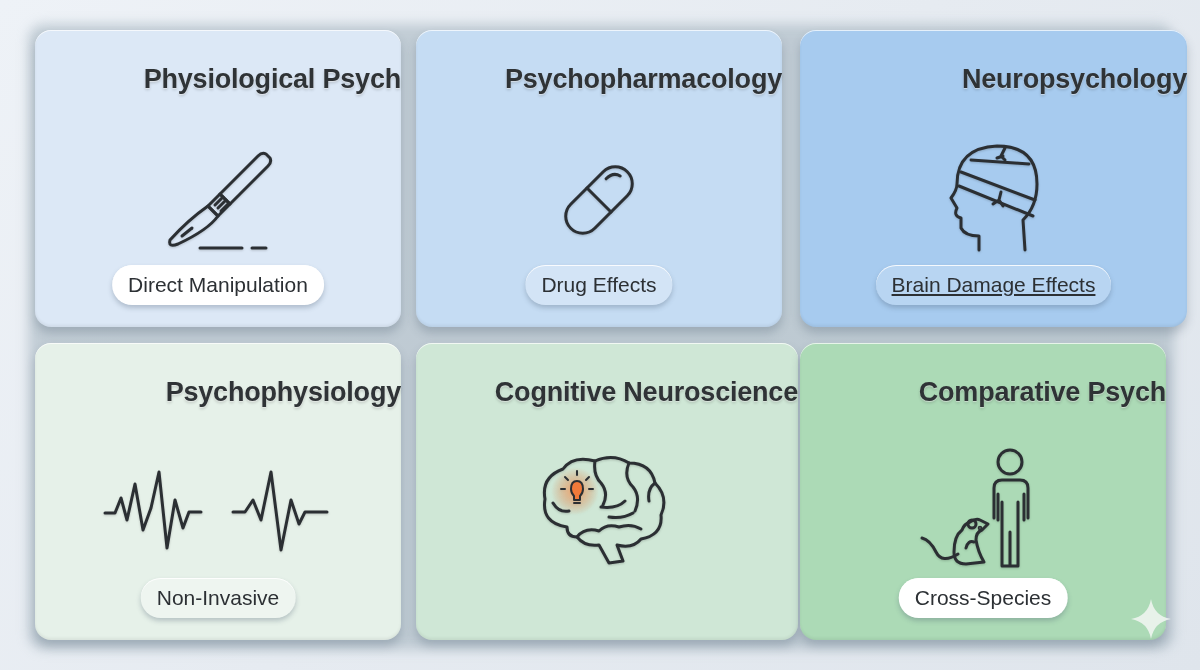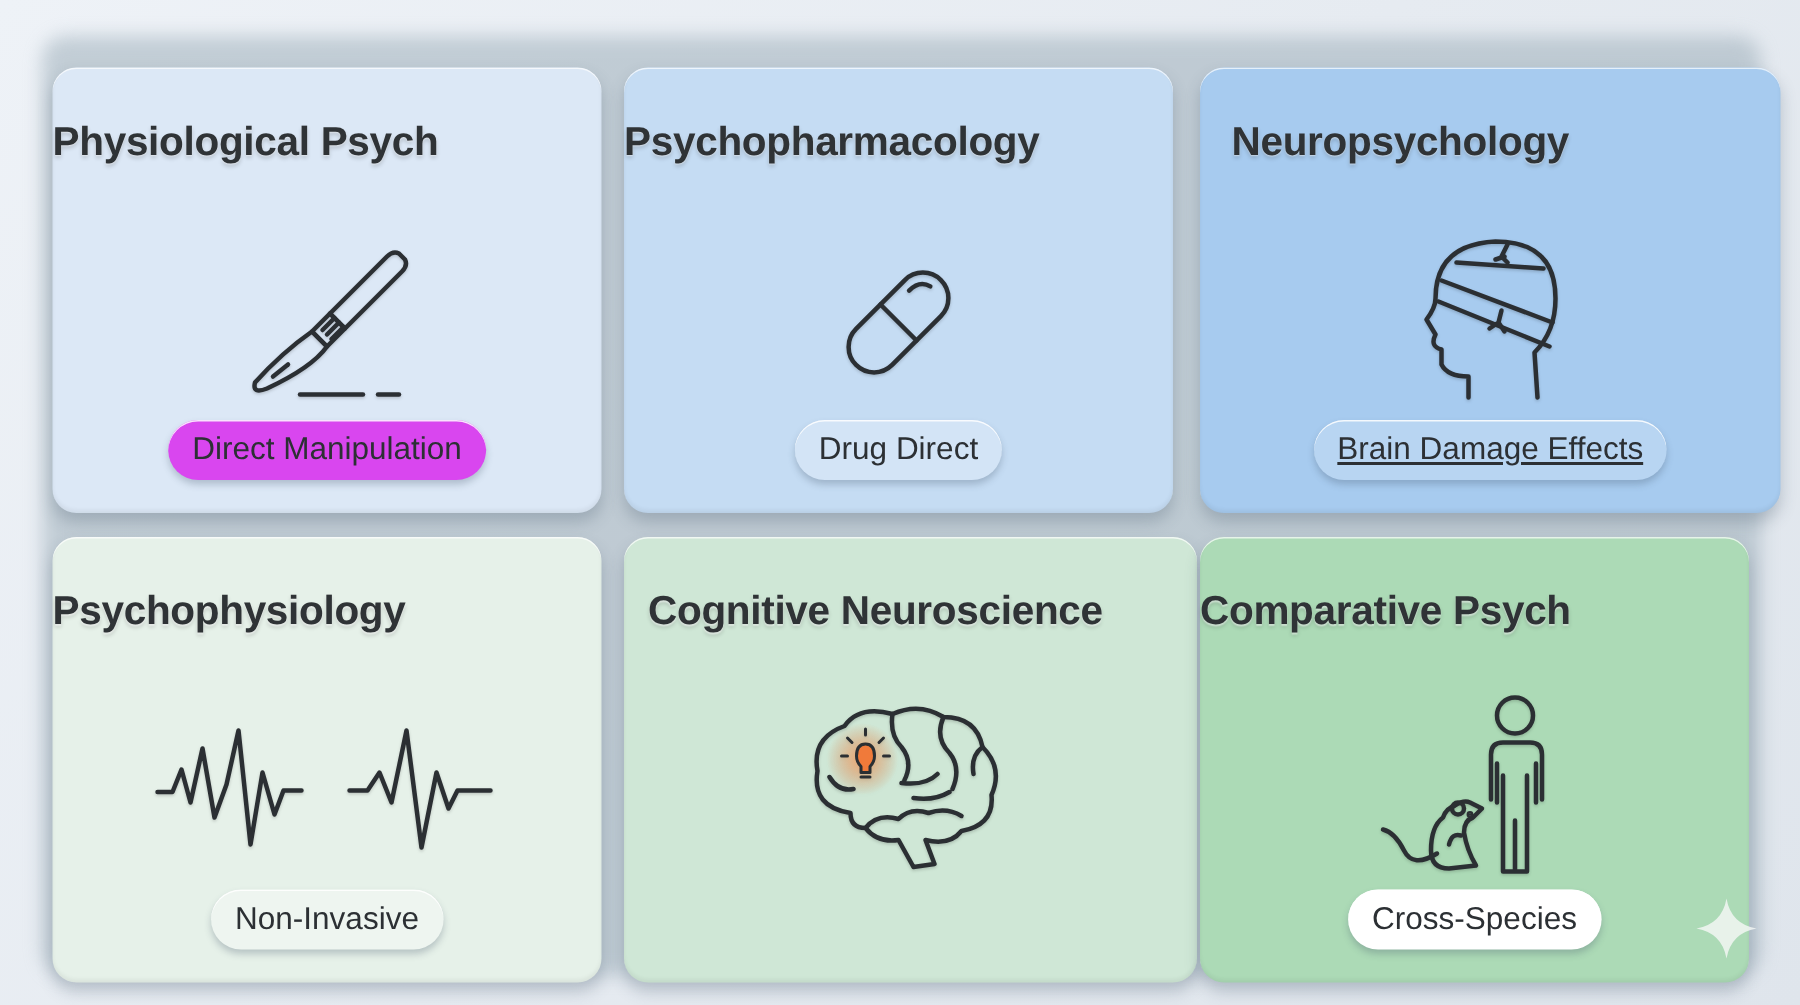--- a/index.html
+++ b/index.html
@@ -11,21 +11,21 @@
   }
   .grid-bg {
     position:absolute; left:28px; top:24px; width:1146px; height:626px;
     background:#9fb0bb; border-radius:16px;
     filter: blur(6px); opacity:0.55;
   }
   .card {
     position:absolute; width:366px; height:297px;
     border-radius:16px;
     box-shadow: 0 6px 10px rgba(60,80,100,0.25), inset 0 1px 0 rgba(255,255,255,0.7), inset 0 -2px 3px rgba(0,0,0,0.06);
-    display:flex; flex-direction:column; align-items:flex-start;margin-top:15px;
+    display:flex; flex-direction:column; align-items:flex-end;
   }
   .card-title {
     margin-top:34px; font-weight:700; font-size:27px; color:#2f3336;
     text-shadow: 0 1px 1px rgba(255,255,255,0.5), 0 2px 3px rgba(0,0,0,0.18);
     letter-spacing:-0.2px; white-space:nowrap;
   }
   .icon-wrap {
     position:absolute; left:0; right:0; top:90px; height:160px;
     display:flex; align-items:center; justify-content:center;
   }
@@ -49,35 +49,35 @@
     <svg width="120" height="120" viewBox="0 0 120 120" fill="none" stroke="#2b2f33" stroke-width="3" stroke-linecap="round" stroke-linejoin="round">
       <path d="M108 14 L112 18 Q114 22 110 26 L72 64 L62 54 L100 16 Q104 12 108 14 Z"></path>
       <path d="M62 54 L72 64 L60 76 L50 66 Z"></path>
       <path d="M65 57 L57 65 M68 60 L60 68 M71 63 L63 71"></path>
       <path d="M50 66 L60 76 Q50 90 20 104 Q10 108 12 100 Q30 80 50 66 Z"></path>
       <path d="M24 96 L34 88"></path>
       <path d="M42 108 L84 108"></path>
       <path d="M94 108 L108 108"></path>
     </svg>
   </div>
-  <div class="pill" style="background: #d946ef;">Direct Manipulation</div>
+  <div class="pill" style="background: #ffffff;">Direct Manipulation</div>
 </div>
 
 <div class="card" id="c1" style="left: 416px; top: 30px; background: rgb(197, 220, 243);">
   <div class="card-title">Psychopharmacology</div>
   <div class="icon-wrap">
     <svg width="100" height="100" viewBox="0 0 100 100" fill="none" stroke="#2b2f33" stroke-width="3" stroke-linecap="round" stroke-linejoin="round">
       <g transform="rotate(-45 50 50)">
         <rect x="10" y="33" width="80" height="34" rx="17"></rect>
         <line x1="50" y1="33" x2="50" y2="67"></line>
         <path d="M70 40 Q80 40 82 48"></path>
       </g>
     </svg>
   </div>
-  <div class="pill" style="background: rgb(211, 228, 246);">Drug Direct</div>
+  <div class="pill" style="background: rgb(211, 228, 246);">Drug Effects</div>
 </div>
 
 <div class="card" id="c2" style="left: 800px; top: 30px; background: rgb(167, 203, 239); padding-left: 21px;">
   <div class="card-title">Neuropsychology</div>
   <div class="icon-wrap">
     <svg width="110" height="120" viewBox="0 0 110 120" fill="none" stroke="#2b2f33" stroke-width="3" stroke-linecap="round" stroke-linejoin="round">
       <path d="M40 110 L40 96 Q26 96 22 88 L22 78 Q14 76 18 68 L12 58 Q18 50 18 44 Q18 8 58 6 Q98 6 98 44 Q98 66 84 80 L86 110"></path>
       <path d="M22 32 L96 60"></path>
       <path d="M20 46 L94 76"></path>
       <path d="M32 20 L90 24"></path>

